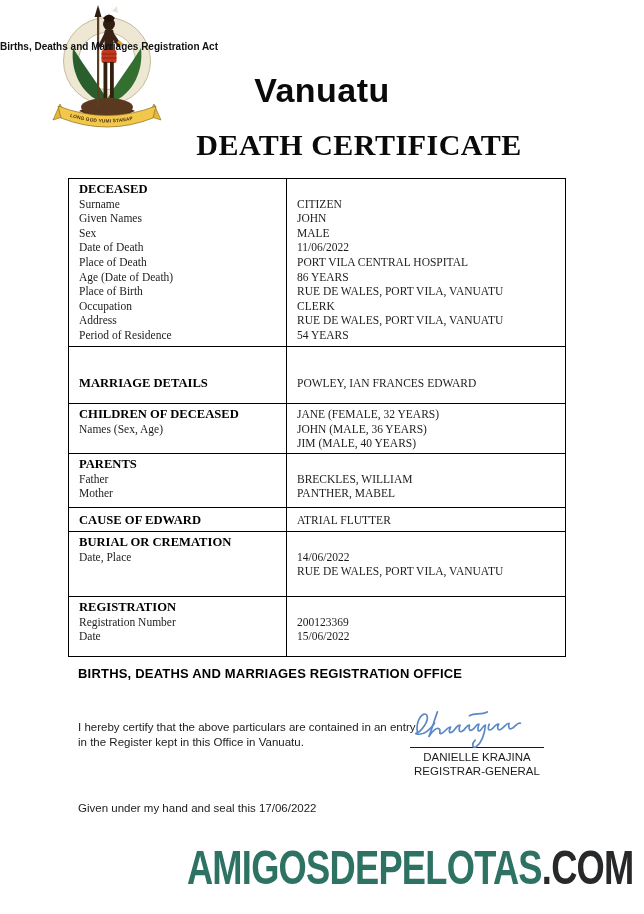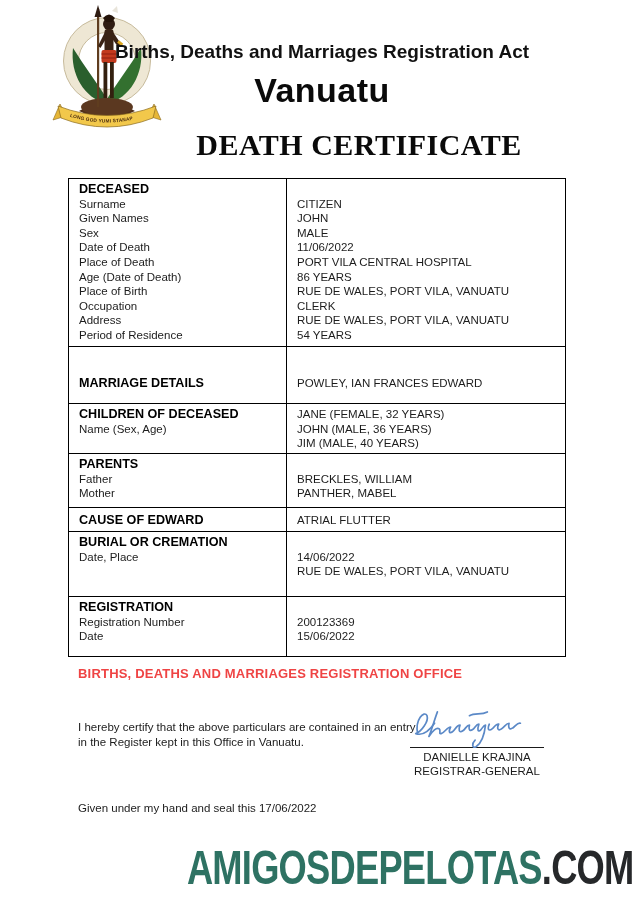--- a/index.html
+++ b/index.html
@@ -5,22 +5,22 @@
   * { margin:0; padding:0; box-sizing:border-box; }
   html,body { background:#ffffff; }
   .page {
     position:relative; width:644px; height:914px; background:#ffffff;
     font-family:"Liberation Sans", sans-serif; color:#1c1c1c; overflow:hidden;
   }
 
   
   .crest { position:absolute; left:46px; top:4px; width:122px; height:126px; }
   .act-title {
-    position:absolute; left:0; top:41px; width:100%; text-align:center;
-    font-size:19px; font-weight:bold; color:#111;
+    position:absolute; left:0; top:41px; width:100%; 
+    font-size:10px; font-weight:bold; color:#111;
   }
   .country-title {
     position:absolute; left:0; top:71px; width:100%; text-align:center;
     font-size:34px; font-weight:bold; color:#0a0a0a; letter-spacing:0.5px;
   }
   .cert-title {
     position:absolute; left:0; top:128px; width:100%; text-align:center;
     font-family:"Liberation Serif", serif; font-size:30px; font-weight:bold;
     color:#0a0a0a; letter-spacing:0.5px;margin-left:37px;
   }
@@ -28,33 +28,33 @@
   
   .cert-table {
     position:absolute; left:68px; top:178px; width:498px;
     border:1px solid #000; background:#fff;
   }
   .section { display:flex; border-top:1px solid #000; }
   .section:first-child { border-top:none; }
   .cell { padding:3px 8px 3px 10px; }
   .cell.left  { width:218px; border-right:1px solid #000; flex:none; }
   .cell.right { flex:1; }
-  .line { height:14.6px; line-height:14.6px; font-size:11.5px; white-space:nowrap; color:#1c1c1c; }
+  .line { height:14.6px; line-height:14.6px; font-size:11.5px; white-space:nowrap; color:#1c1c1c;font-family:Liberation Serif, serif; }
   .header-line { font-weight:bold; font-size:12.6px; color:#000; }
   .section-marriage .cell     { padding-top:29px; padding-bottom:13px; }
   .section-children .cell     { padding-bottom:2px; }
   .section-parents .cell      { padding-bottom:6px; }
   .section-cause .cell        { padding-top:5px; padding-bottom:4px; }
   .section-burial .cell       { padding-bottom:17px; }
   .section-registration .cell { padding-bottom:12px; }
 
   
   .office-heading {
     position:absolute; left:78px; top:666px;
-    font-size:13px; font-weight:bold; color:#ef4444; letter-spacing:0.2px;
+    font-size:13px; font-weight:bold; color:#000000; letter-spacing:0.2px;
   }
   .certify-text {
     position:absolute; left:78px; top:720px; width:360px;
     font-size:11.5px; line-height:14.5px; color:#1c1c1c;
   }
   .signature-block {
     position:absolute; left:408px; top:704px; width:138px; text-align:center;
   }
   .signature-svg { display:block; margin:0 auto; }
   .sig-line { border-top:1.6px solid #1a1a1a; width:134px; margin:-3px auto 3px auto; }
@@ -152,21 +152,21 @@
         <div class="cell left">
           <div class="line header-line">MARRIAGE DETAILS</div>
         </div>
         <div class="cell right">
           <div class="line">POWLEY, IAN FRANCES EDWARD</div>
         </div>
       </div>
       <div class="section section-children">
         <div class="cell left">
           <div class="line header-line">CHILDREN OF DECEASED</div>
-          <div class="line">Name (Sex, Age)</div>
+          <div class="line">Names (Sex, Age)</div>
           <div class="line">&nbsp;</div>
         </div>
         <div class="cell right">
           <div class="line">JANE (FEMALE, 32 YEARS)</div>
           <div class="line">JOHN (MALE, 36 YEARS)</div>
           <div class="line">JIM (MALE, 40 YEARS)</div>
         </div>
       </div>
       <div class="section section-parents">
         <div class="cell left">

